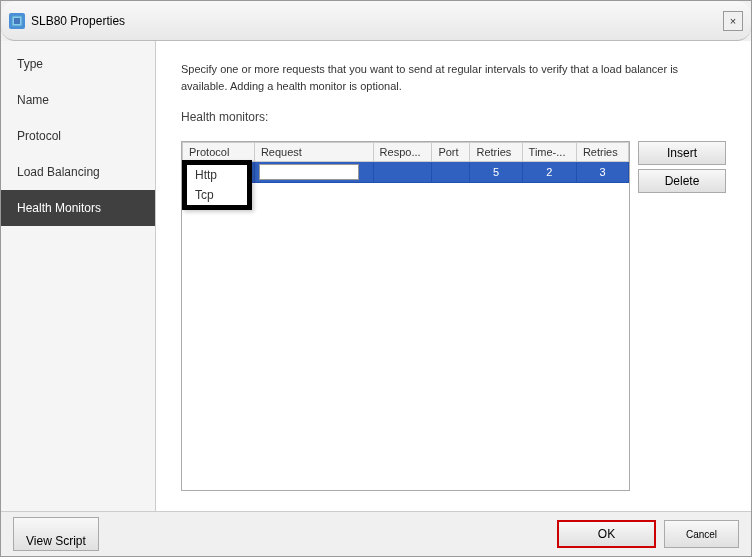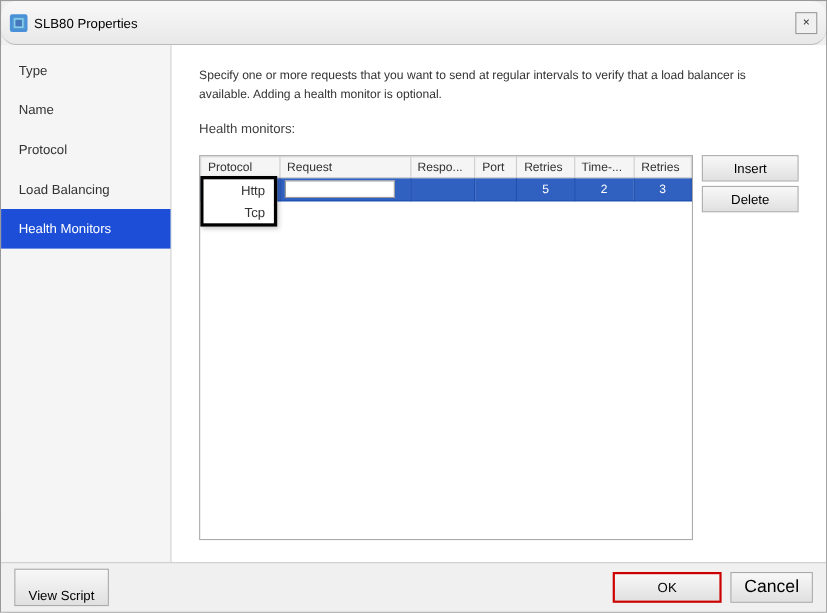--- a/index.html
+++ b/index.html
@@ -86,21 +86,21 @@
 
     .sidebar-item {
       padding: 10px 15px;
       cursor: pointer;
       color: #333;
       font-size: 12px;
       border: 1px solid transparent;
     }
 
     .sidebar-item.active {
-      background: #1d4ed8;
+      background: #404040;
       color: white;
     }
 
     .main-panel {
       flex: 1;
       padding: 20px 25px;
       background: white;
       display: flex;
       flex-direction: column;
     }
@@ -202,24 +202,23 @@
       padding: 1px 2px;
       background: white;
     }
 
     .dropdown-menu {
       position: absolute;
       top: 100%;
       left: 0;
       z-index: 100;
       background: white;
-      border: 3px solid #000000;
+      border: 5px solid #000000;
       min-width: 70px;
       box-shadow: 2px 2px 4px rgba(0,0,0,0.2);
-      text-align: right;
     }
 
     .dropdown-item {
       padding: 3px 8px;
       cursor: pointer;
       font-size: 12px;
       color: #333;
     }
 
     .action-buttons {
@@ -269,21 +268,21 @@
       border: 2px solid #cc0000;
       font-size: 12px;
       cursor: pointer;
     }
 
     .cancel-btn {
       width: 75px;
       height: 28px;
       background: linear-gradient(to bottom, #f8f8f8, #e0e0e0);
       border: 1px solid #aaa;
-      font-size: 16px;
+      font-size: 10px;
       cursor: pointer;
     }
 
     .cell-text {
       color: white;
       font-size: 11px;
     }
   </style>
 </head>
 <body>

